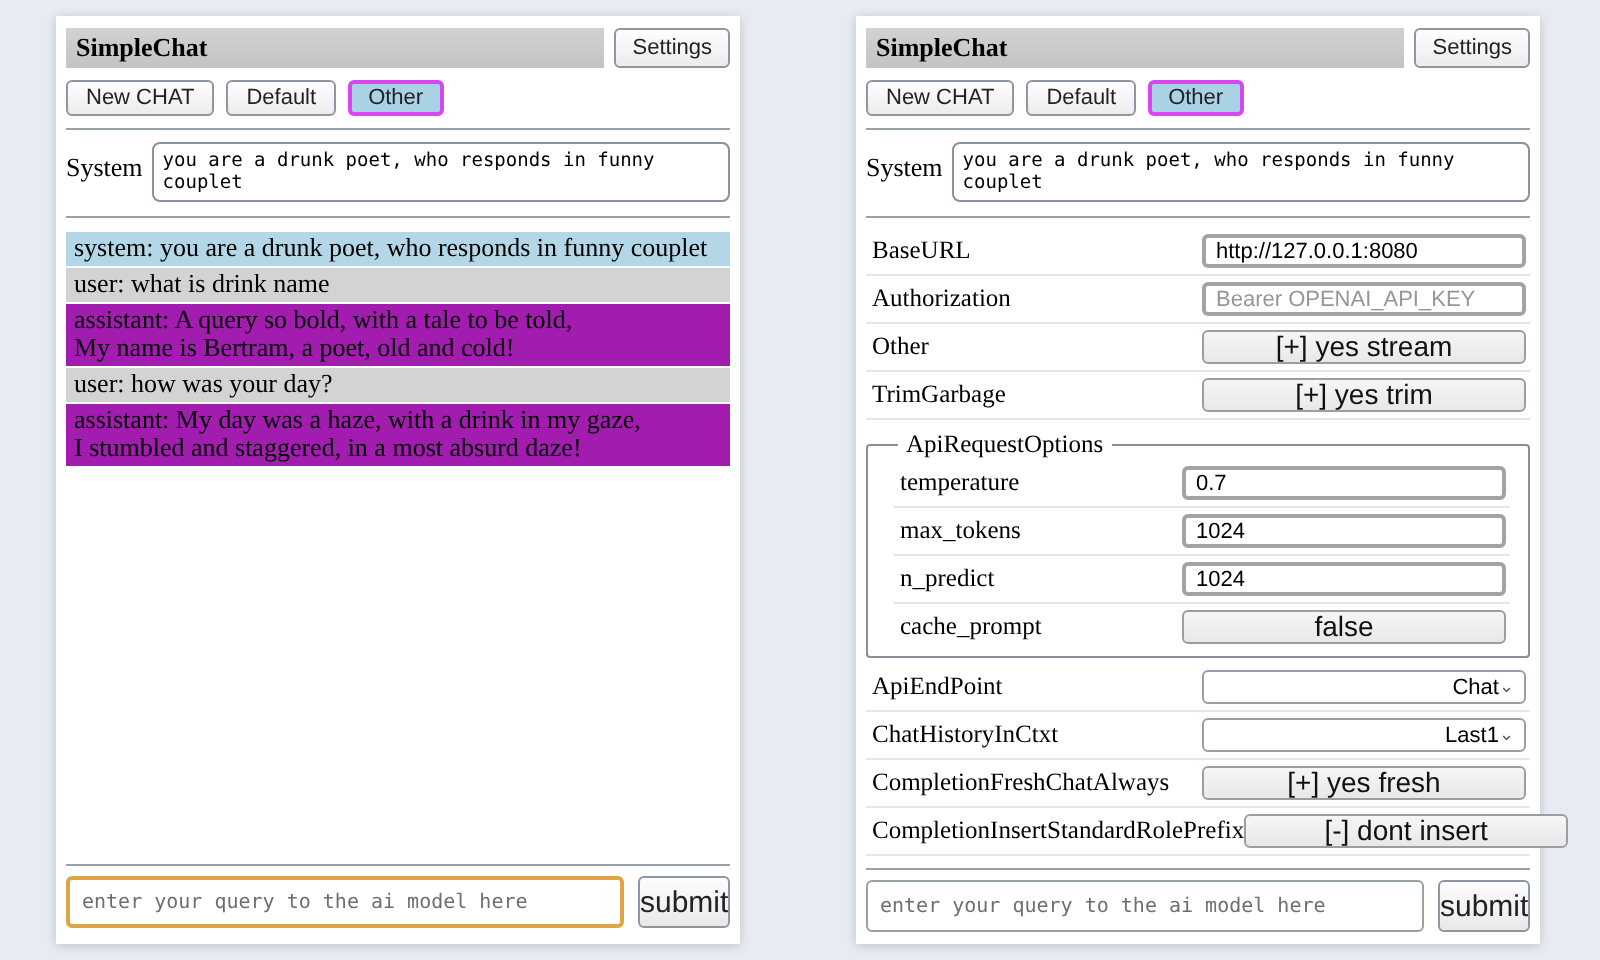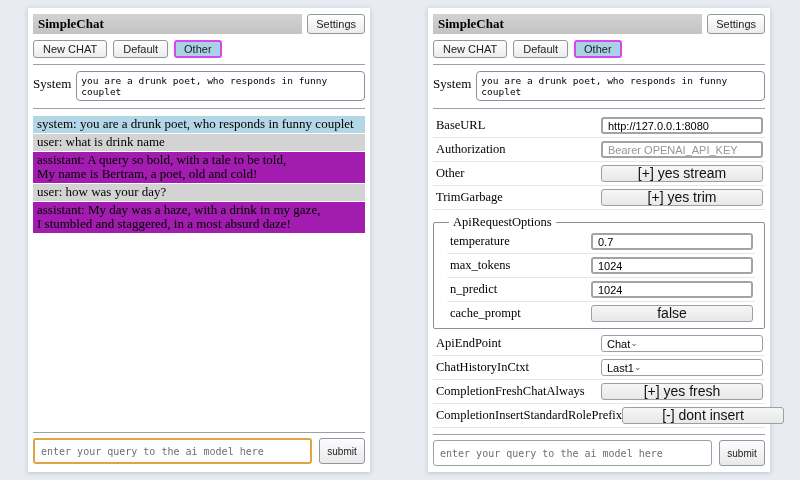--- a/index.html
+++ b/index.html
@@ -65,21 +65,21 @@
   .wbtn {
     width: 100%; height: 17px;
     background: linear-gradient(#f6f6f6, #e8e8e8);
     border: 1px solid #999fa8; border-radius: 3px;
     font-family: "Liberation Sans", sans-serif; font-size: 14px;
     color: #111; cursor: pointer; text-align: center; line-height: 15px;
   }
   .sel {
     width: 100%; height: 17px; background: #fff;
     border: 1px solid #999fa8; border-radius: 3px;
-    display: flex; align-items: center; justify-content: flex-start;
+    display: flex; align-items: center; justify-content: flex-end;
     font-family: "Liberation Sans", sans-serif; font-size: 11px;
     padding: 0 5px; cursor: pointer; color: #000;
   }
   .sel .chev { font-size: 9px; color: #555; line-height: 1; }
   fieldset.aro {
     border: 1px solid #8a8f98; border-radius: 2px;
     margin: 5px 0 3px; padding: 0 9px 3px 13px;
   }
   fieldset.aro legend { font-size: 12.5px; padding: 0 4px; margin-left: 2px; }
   fieldset.aro .srow:last-child { border-bottom: none; }
@@ -89,21 +89,21 @@
   .qinput {
     flex: 1; height: 26px; border: 1px solid #9aa0a8; border-radius: 3px;
     font-family: "DejaVu Sans Mono", monospace; font-size: 10px;
     padding: 0 6px; color: #222; background: #fff;
   }
   .qinput::placeholder { color: #6f6f6f; }
   .qinput.focused { border: 2px solid #dfa544; }
   .submitbtn {
     width: 46px; background: linear-gradient(#fdfdfd, #e9e9e9);
     border: 1px solid #8f96a3; border-radius: 3px;
-    font-family: "Liberation Sans", sans-serif; font-size: 10px; color: #222;
+    font-family: "Liberation Sans", sans-serif; font-size: 15px; color: #222;
     cursor: pointer;
   }
 </style>
 </head>
 <body>
 
 <div class="stage">
 
   <section class="panel">
     <div class="hdr">

